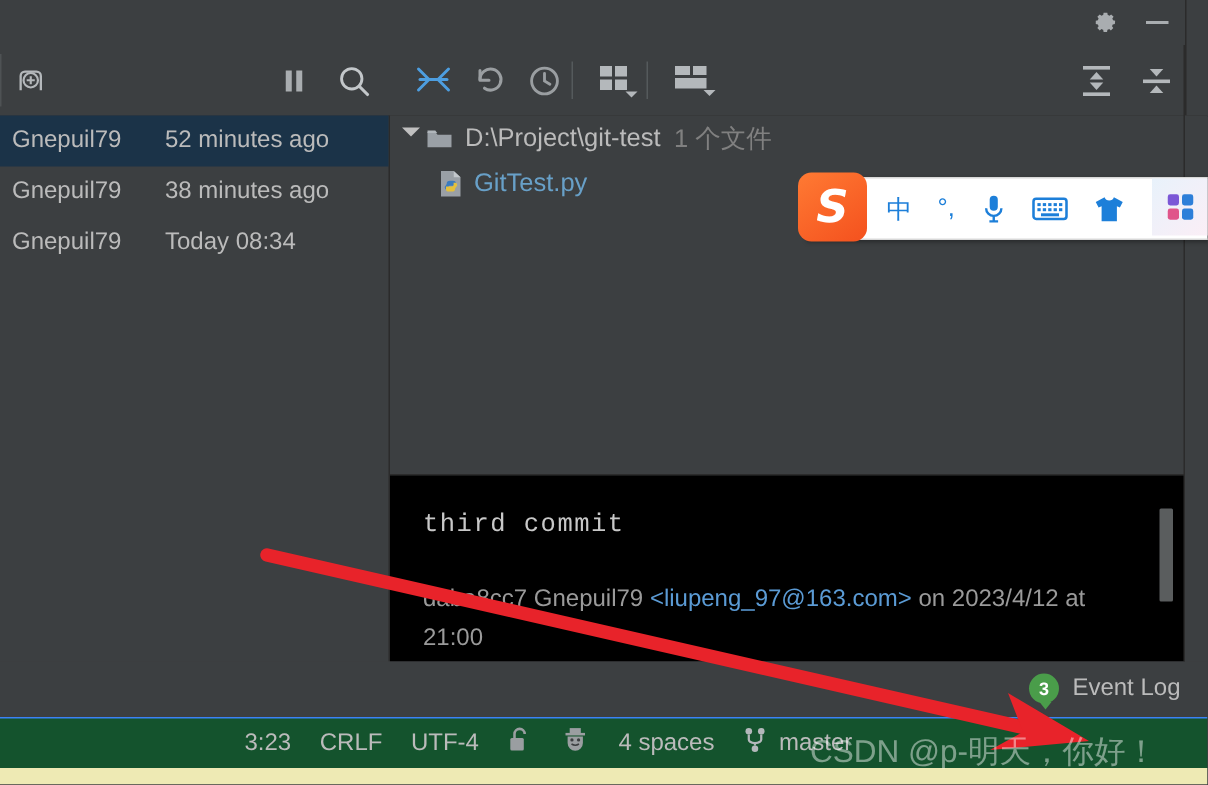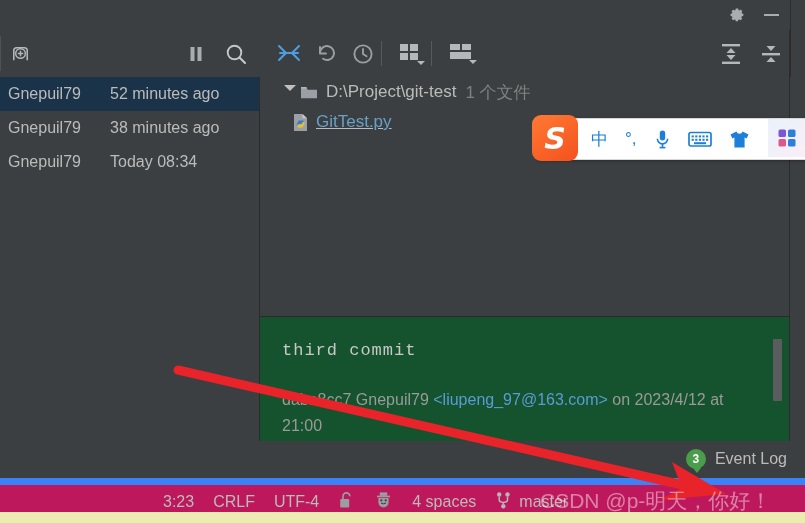--- a/index.html
+++ b/index.html
@@ -137,24 +137,24 @@
     background: #3c3f41;
     border-bottom: 1px solid #2b2b2b;
     overflow: hidden;
   }
   .tree-row {
     display: flex;
     align-items: center;
     font-size: 17px;
     color: #bbbbbb;
     height: 30px;
-    padding-left: 22px;
+    padding-left: 6px;
     cursor: default;
   }
-  .tree-row.child { padding-left: 32px; text-decoration: underline; }
+  .tree-row.child { padding-left: 32px; }
   .tri-icon {
     width: 16px; height: 30px;
     display: flex; align-items: center; justify-content: center;
     margin-right: 2px;
   }
   .tri-icon span {
     display: block;
     width: 0; height: 0;
     border-left: 6px solid #c0c0c0;
     border-right: 6px solid transparent;
@@ -165,21 +165,21 @@
   .folder-icon { margin-right: 8px; display:flex; }
   .py-icon { margin-right: 7px; display:flex; }
   .tree-path { color: #bbbbbb; white-space: nowrap; }
   .tree-count { color: #808080; margin-left: 9px; white-space: nowrap; }
   .tree-file { color: #68a0c8; white-space: nowrap; }
 
   .right-bottom {
     position: absolute;
     left: 260px; top: 317px;
     width: 530px; height: 124px;
-    background: #14532d;
+    background: #000000;
     overflow: hidden;
   }
   .commit-msg {
     position: absolute;
     left: 22px; top: 24px;
     font-family: "Liberation Mono", monospace;
     font-size: 17px;
     letter-spacing: 1px;
     color: #c8c8c8;
     white-space: nowrap;
@@ -253,22 +253,22 @@
     font-size: 16px;
     color: #bbbbbb;
     text-align: center;
   }
 
   
   .status-bar {
     position: absolute;
     left: 0; top: 478px;
     width: 805px; height: 34px;
-    background: #be185d;
-    border-top: 7px solid #3b82f6;
+    background: #14532d;
+    border-top: 1px solid #3b82f6;
     display: flex;
     align-items: center;
   }
   .status-items {
     position: absolute;
     left: 163px; top: 0;
     height: 34px;
     display: flex;
     align-items: center;
     gap: 19px;

